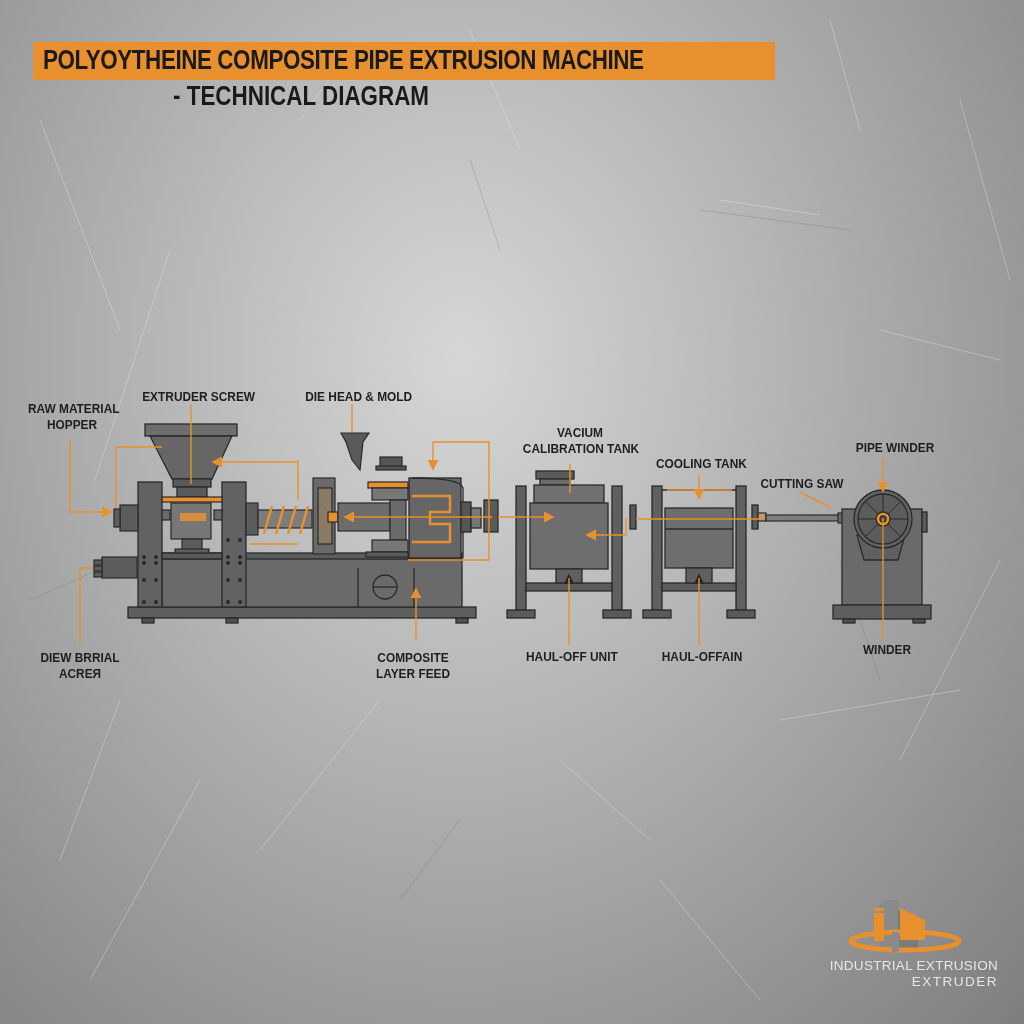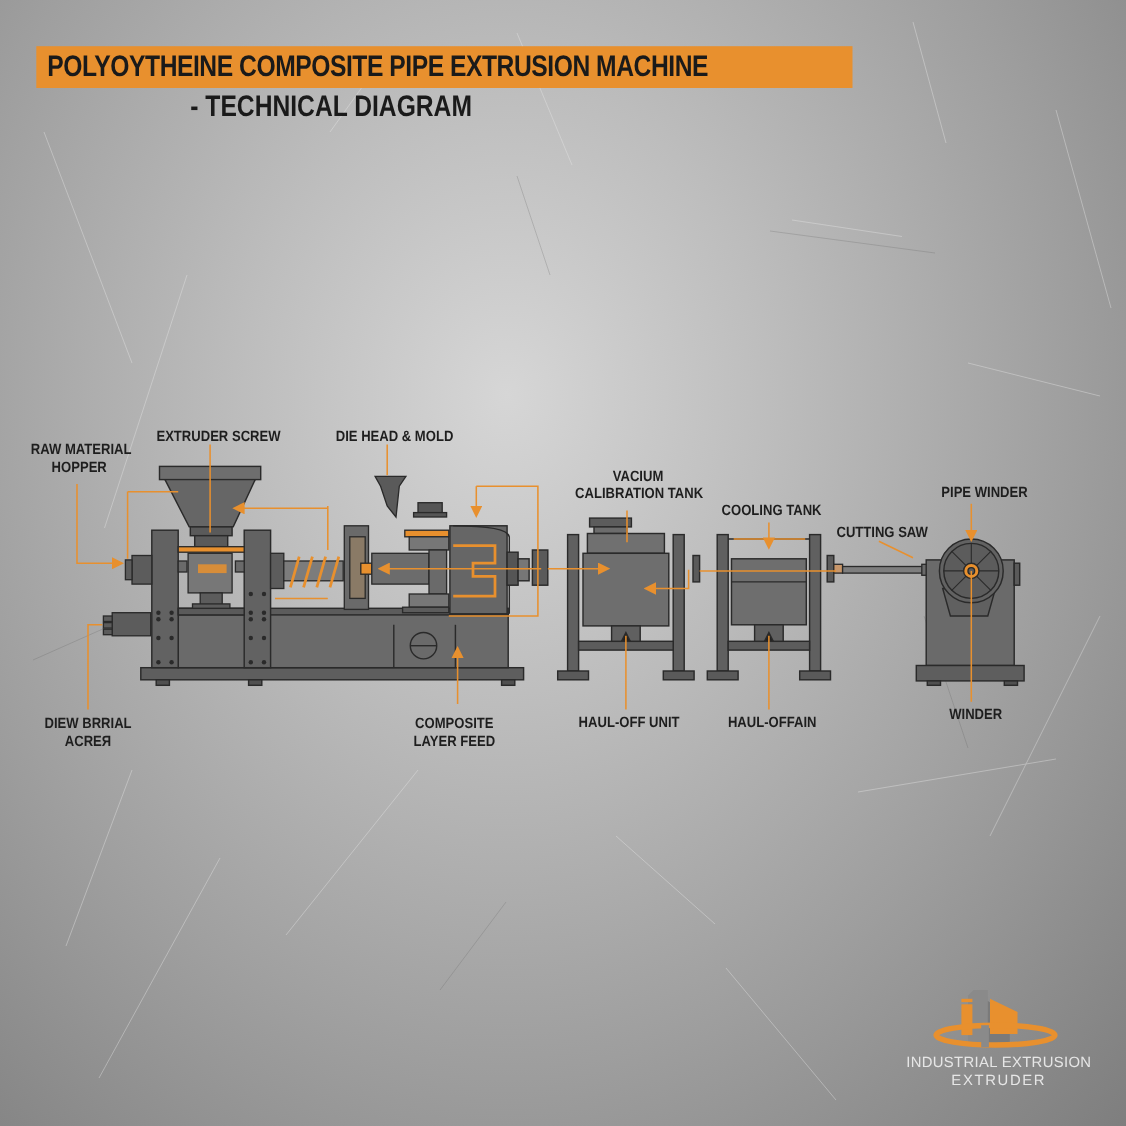--- a/index.html
+++ b/index.html
@@ -42,21 +42,21 @@
     text-align: center;
     line-height: 16px;
     white-space: nowrap;
     transform: scaleX(0.88);
     transform-origin: center center;
   }
   .diagram { position: absolute; left: 0; top: 0; width: 1024px; height: 1024px; }
   .logo { position: absolute; left: 822px; top: 900px; width: 170px; height: 95px; }
   .logo-text {
     position: absolute; left: 818px; top: 958px; width: 180px;
-    text-align: center; color: #e6e6e6; font-size: 13.5px; line-height: 16px;
+    text-align: right; color: #e6e6e6; font-size: 13.5px; line-height: 16px;
     letter-spacing: 0.3px;
   }
 </style>
 </head>
 <body>
 
 <svg class="scratches" viewBox="0 0 1024 1024">
   <g stroke="#e8e8e8" stroke-width="0.8" opacity="0.45" fill="none">
     <path d="M40 120 L120 330"></path>
       <path d="M170 250 L95 480"></path>

